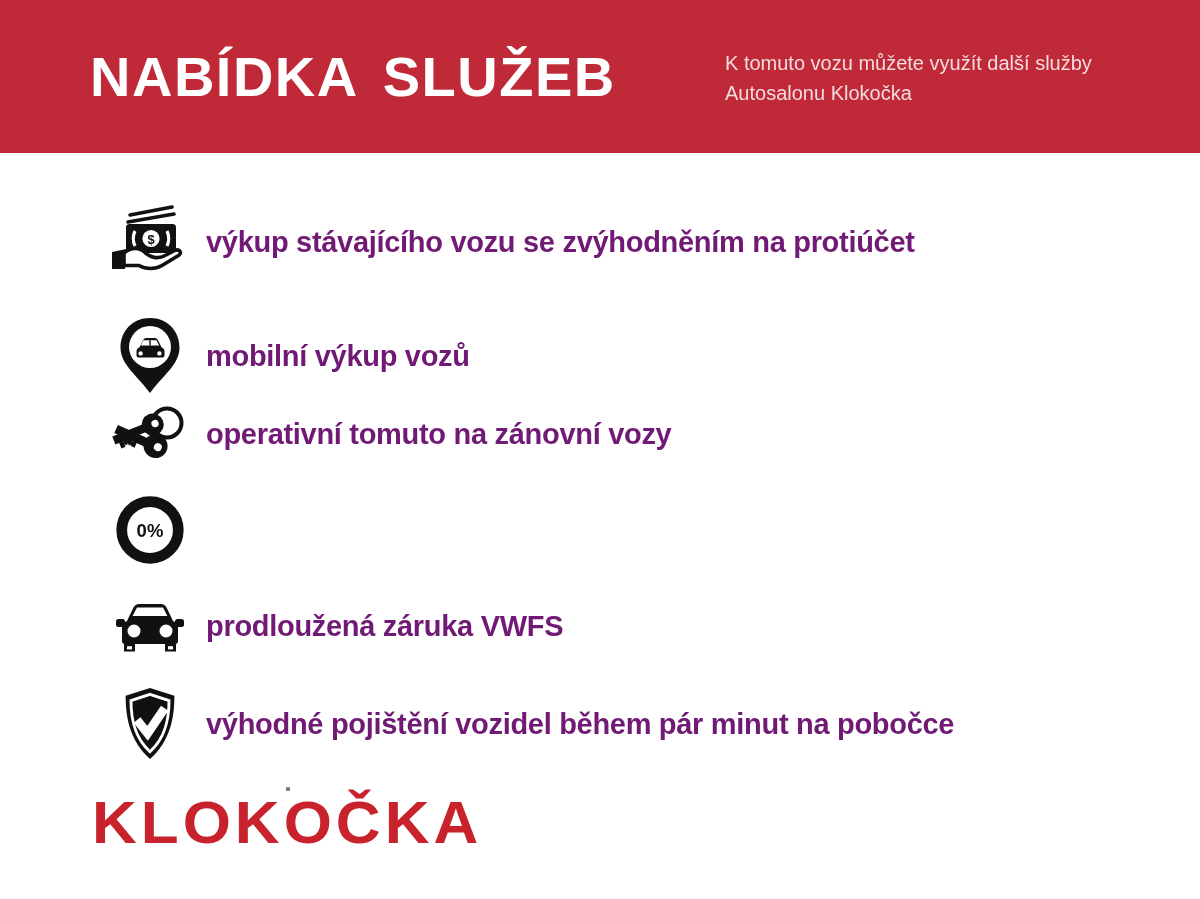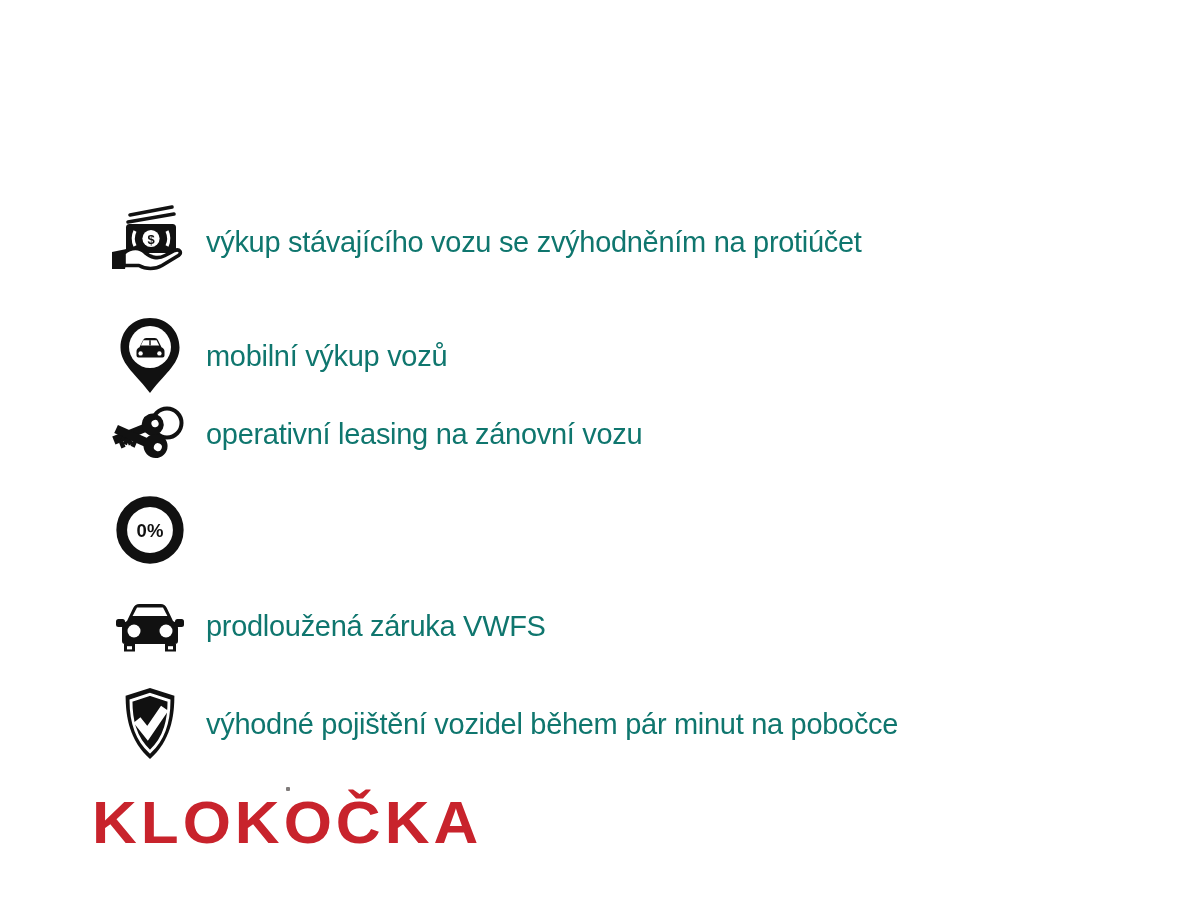--- a/index.html
+++ b/index.html
@@ -21,38 +21,45 @@
     font-size:20px;line-height:30px;font-weight:400;color:#F3DBDD;
   }
   
   .row{
     position:absolute;left:104px;height:96px;display:flex;align-items:center;
   }
   .row .icon{
     width:92px;height:96px;display:flex;align-items:center;justify-content:center;flex:0 0 92px;
   }
   .row .label{
-    font-size:29px;font-weight:normal;color:#0f766e;letter-spacing:-0.3px;
+    font-size:29px;font-weight:bold;color:#701a75;letter-spacing:-0.3px;
     margin-left:10px;white-space:nowrap;
   }
   
   .logo{
     position:absolute;left:92px;top:791px;margin:0;
     font-size:62px;line-height:66px;font-weight:bold;color:#C8232C;
     letter-spacing:4px;white-space:nowrap;transform:scaleY(0.96);transform-origin:left top;
   }
   .speck{
     position:absolute;left:286px;top:787px;width:4px;height:4px;background:#55504f;border-radius:1px;opacity:.75;
   }
 </style>
 </head>
 <body>
 
 <div class="page">
 
+  <header class="banner">
+    <h1>NABÍDKA SLUŽEB</h1>
+    <div class="subtitle">
+      <div>K tomuto vozu můžete využít další služby</div>
+      <div>Autosalonu Klokočka</div>
+    </div>
+  </header>
 
   <div class="row" style="top:194px">
     <span class="icon">
       <svg width="80" height="80" viewBox="0 0 80 80" aria-hidden="true">
         <path d="M20 13 L62 5" stroke="#111" stroke-width="3.6" fill="none" stroke-linecap="round"></path>
         <path d="M18 20 L64 12" stroke="#111" stroke-width="3.6" fill="none" stroke-linecap="round"></path>
         <rect x="16" y="22" width="50" height="29" rx="3.5" fill="#111"></rect>
         <circle cx="41" cy="36.5" r="8.6" fill="#fff"></circle>
         <text x="41" y="41.5" font-size="13" font-weight="bold" font-family="Liberation Sans, sans-serif" fill="#111" text-anchor="middle">$</text>
         <path d="M25 29 q-3.5 7.5 0 15" stroke="#fff" stroke-width="3.2" fill="none"></path>
@@ -94,21 +101,21 @@
         <g transform="rotate(24 42 50)">
           <rect x="4" y="46" width="37" height="9" fill="#111"></rect>
           <rect x="8" y="54.5" width="4.5" height="6.5" fill="#111"></rect>
           <rect x="16" y="54.5" width="4.5" height="6.5" fill="#111"></rect>
           <rect x="24" y="54.5" width="4.5" height="5.5" fill="#111"></rect>
           <circle cx="47" cy="50" r="12" fill="#111"></circle>
           <circle cx="49.5" cy="50" r="4" fill="#fff"></circle>
         </g>
       </svg>
     </span>
-    <span class="label">operativní leasing na zánovní vozu</span>
+    <span class="label">operativní tomuto na zánovní vozy</span>
   </div>
 
   <div class="row" style="top:482px">
     <span class="icon">
       <svg width="78" height="78" viewBox="0 0 80 80" aria-hidden="true">
         <circle cx="40" cy="40" r="29" fill="#fff" stroke="#111" stroke-width="11"></circle>
         <text x="40" y="47" font-size="19" font-weight="bold" font-family="Liberation Sans, sans-serif" fill="#111" text-anchor="middle">0%</text>
       </svg>
     </span>
   </div>

